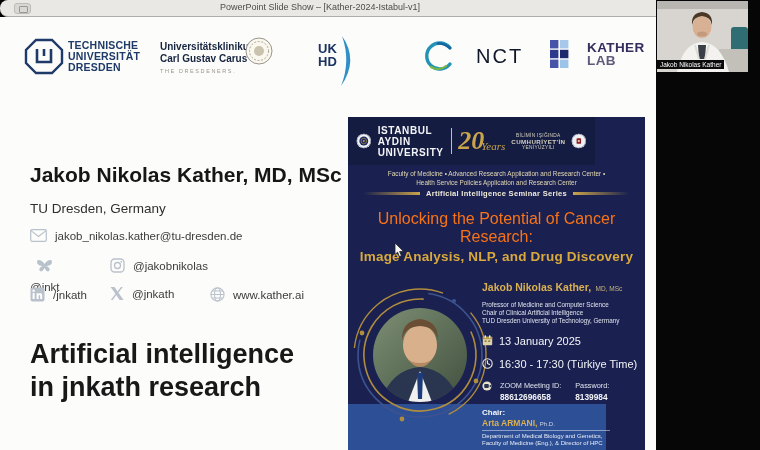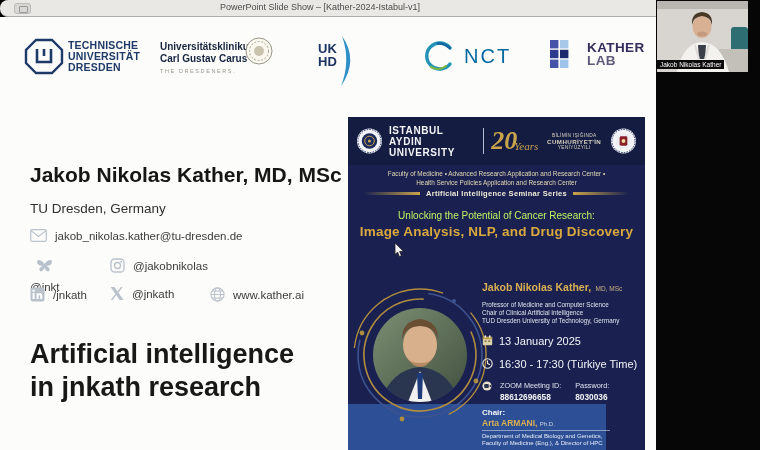--- a/index.html
+++ b/index.html
@@ -28,55 +28,55 @@
   .logo-row { position:absolute; left:0; top:0; width:656px; height:90px; }
   .tud { position:absolute; left:24px; top:21px; display:flex; align-items:center; }
   .tud-text { margin-left:4px; font-size:10.5px; font-weight:700; color:#1e3a68; line-height:11px; letter-spacing:.2px; }
   .ukd { position:absolute; left:160px; top:24px; }
   .ukd-l1 { font-size:10px; font-weight:700; color:#16243f; line-height:12px; }
   .ukd-tag { font-size:5.5px; color:#9a958b; letter-spacing:1.6px; margin-top:3px; }
   .ukd-seal { position:absolute; left:245px; top:20px; }
   .ukhd { position:absolute; left:318px; top:25px; display:flex; }
   .ukhd-text { font-size:13px; font-weight:700; color:#1c3461; line-height:13px; }
   .nct { position:absolute; left:422px; top:22px; display:flex; align-items:center; }
-  .nct-text { margin-left:8px; font-size:20px; color:#0369a1; letter-spacing:2px; }
+  .nct-text { margin-left:20px; font-size:20px; color:#0f172a; letter-spacing:2px; }
   .klab { position:absolute; left:549px; top:22px; display:flex; align-items:center;justify-content:flex-end; }
   .klab-text { margin-left:8px; font-size:13.5px; font-weight:700; color:#352d5e; line-height:13px; letter-spacing:.4px; }
   .klab-text .lab { color:#5f5a7a; }
 
   
   .sp-name  { position:absolute; left:30px; top:146px; font-size:21px; font-weight:700; color:#161616; }
   .sp-affil { position:absolute; left:30px; top:184px; font-size:13.5px; color:#2f2f2f; }
   .contact-row { position:absolute; display:flex; align-items:center; gap:8px; color:#3c3c3c; font-size:11.5px; }
   .c-email { left:30px; top:212px; }
   .c-bsky  { left:30px; top:241px;flex-direction:column; }
   .c-insta { left:110px; top:241px; }
   .c-li    { left:30px; top:270px; }
   .c-x     { left:110px; top:270px; }
   .c-web   { left:210px; top:270px; }
   .headline { position:absolute; left:30px; top:321px; font-size:27px; font-weight:700; color:#181818; line-height:33px; }
 
   
   .poster { position:absolute; left:348px; top:100px; width:297px; height:333px; background:#1a2150; overflow:hidden; }
-  .p-header { position:absolute; left:0; top:0; width:297px; height:48px; background:#141c42;
+  .p-header { position:absolute; left:0; top:0; width:247px; height:48px; background:#141c42;
               display:flex; align-items:center; padding:0 8px; }
   .p-univ { margin-left:6px; color:#f4f5f8; font-weight:700; font-size:10px; line-height:11px; letter-spacing:.6px; }
   .p-div  { width:1px; height:26px; background:#b9bdd1; margin:0 7px; }
   .p-20   { font-family:"Liberation Serif", serif; font-style:italic; font-weight:700; font-size:26px; color:#c9a44a; line-height:26px; }
   .p-years{ font-family:"Liberation Serif", serif; font-style:italic; font-size:11px; color:#c9a44a; margin-left:-3px; position:relative; top:5px; }
   .p-motto{ margin:0 6px; text-align:center; color:#d8d3c0; width:62px; }
   .p-motto .m1,.p-motto .m3 { font-size:4.8px; letter-spacing:.3px; }
   .p-motto .m2 { font-size:6.2px; font-weight:700; letter-spacing:.4px; }
   .p-org  { position:absolute; left:0; top:52px; width:297px; text-align:center; color:#e3d9b4; font-size:6.4px; line-height:9px; }
   .p-series { position:absolute; left:0; top:72px; width:297px; display:flex; align-items:center; justify-content:center; gap:6px; }
   .p-series .bar-l { width:56px; height:3.5px; background:linear-gradient(to right, rgba(201,164,74,0), #c9a44a); }
   .p-series .bar-r { width:56px; height:3.5px; background:linear-gradient(to left, rgba(201,164,74,0), #c9a44a); }
   .p-series .s-txt { font-size:7.5px; font-weight:700; color:#f1ecd9; letter-spacing:.3px; }
   .p-title { position:absolute; left:0; top:93px; width:297px; text-align:center; }
-  .p-title .t1 { font-size:10px; color:#bef264; }
+  .p-title .t1 { font-size:16px; color:#f97316; }
   .p-title .t2 { font-size:13.5px; font-weight:700; color:#d9a93e; margin-top:3px; letter-spacing:.2px; }
 
   .p-photo { position:absolute; left:2px; top:168px; z-index:2; }
 
   .p-right { position:absolute; left:134px; top:160px; width:158px; z-index:3; }
   .ps-name { color:#d9b052; font-weight:700; font-size:10.5px; }
   .ps-deg  { color:#c9b47e; font-weight:400; font-size:6.5px; }
   .ps-roles{ margin-top:6px; font-size:6.3px; line-height:7.8px; color:#dfe3ee; }
   .ev-row  { display:flex; align-items:flex-start; gap:6px; margin-top:11px; }
   .ev-txt  { font-size:11px; font-weight:400; color:#f2f4f8; }
@@ -367,21 +367,21 @@
             <rect x="2.2" y="3" width="4.6" height="4" rx="1" fill="#2a3550"></rect>
             <polygon points="7,5 9.4,3.4 9.4,6.6" fill="#2a3550"></polygon>
           </svg>
           <div class="ev-zoom">
             <div>
               <div class="zl">ZOOM Meeting ID:</div>
               <div class="zv">88612696658</div>
             </div>
             <div>
               <div class="zl">Password:</div>
-              <div class="zv">8030036</div>
+              <div class="zv">8139984</div>
             </div>
           </div>
         </div>
       </div>
 
       <svg class="cursor" width="11" height="15" viewBox="0 0 11 15">
         <polygon points="1,0 1,11.5 3.6,9.2 5.4,13.6 7.4,12.7 5.6,8.5 9.4,8.3" fill="#f5f5f5" stroke="#222" stroke-width="0.8"></polygon>
       </svg>
     </div>
   </div>

